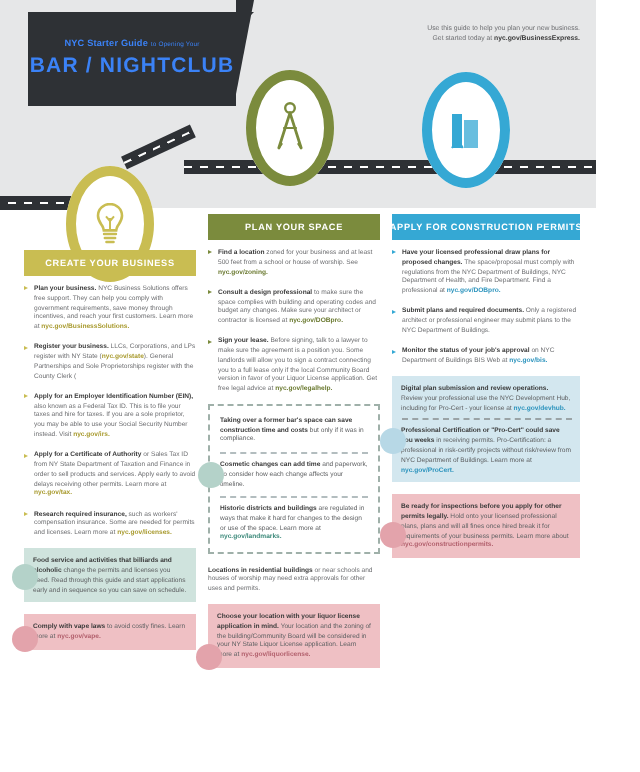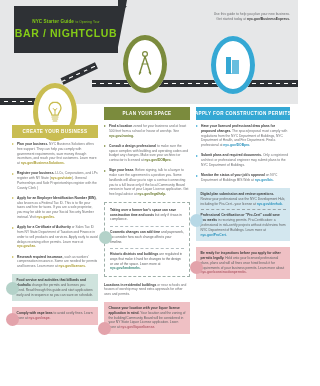--- a/index.html
+++ b/index.html
@@ -13,21 +13,21 @@
   .canvas{position:relative;width:298px;height:386px;overflow:hidden;background:#fff;}
 
   
   .topband{position:absolute;left:0;top:0;width:298px;height:104px;background:#e6e7e8;}
 
   
   .titlecard{
     position:absolute;left:14px;top:6px;width:104px;height:47px;
     background:#2e3135;
     display:flex;flex-direction:column;align-items:center;justify-content:center;
-    color:#84cc16;
+    color:#3b82f6;
   }
   .titlecard .eyebrow{
     font-size:4.6px;font-weight:bold;letter-spacing:.1px;white-space:nowrap;
     line-height:1;margin-bottom:3px;
   }
   .titlecard .eyebrow .thin{font-weight:normal;font-size:3.2px;}
   .titlecard .big{
     font-size:10.5px;font-weight:bold;letter-spacing:.6px;white-space:nowrap;line-height:1;
   }
   .titlecard:after{

